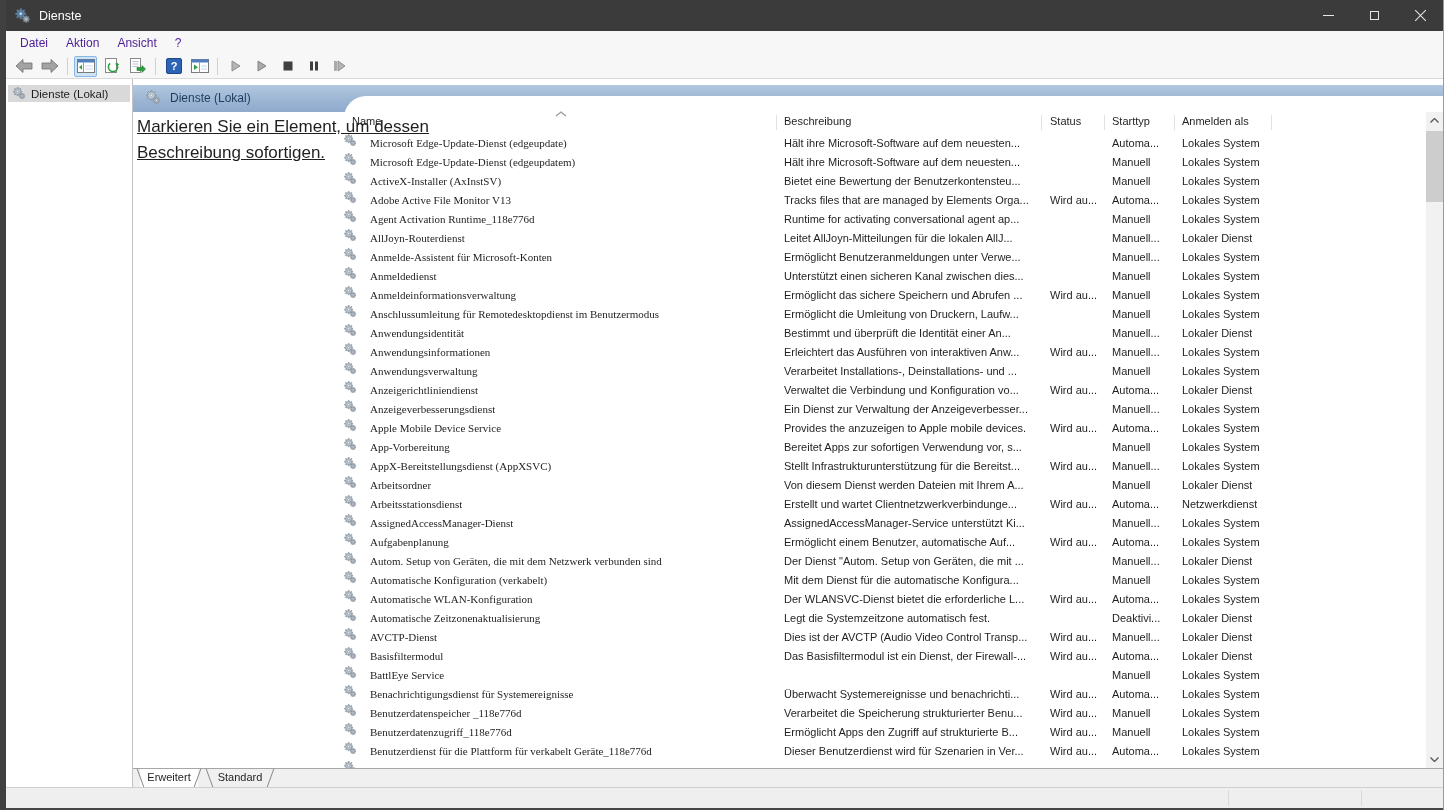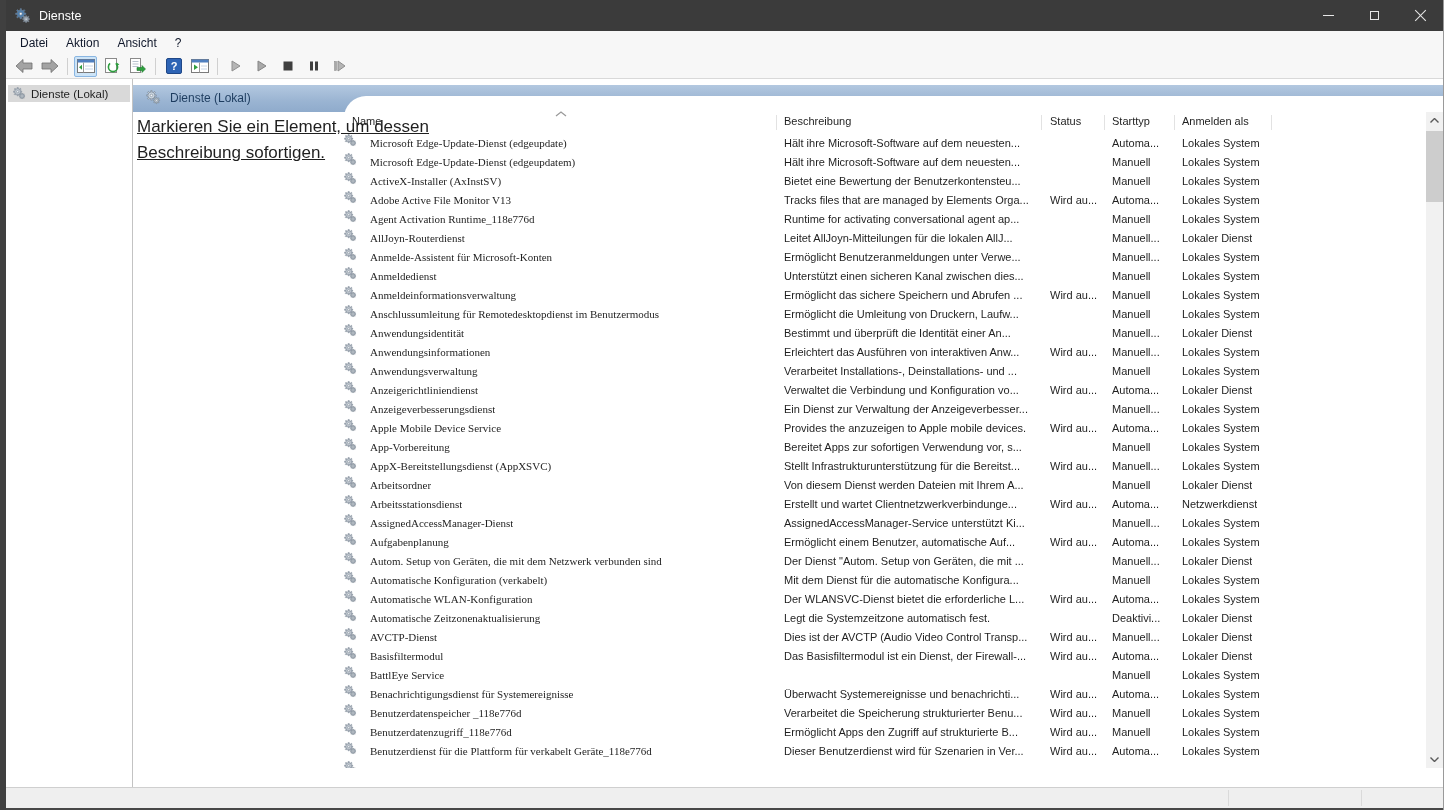--- a/index.html
+++ b/index.html
@@ -16,21 +16,21 @@
   .caption-buttons{margin-left:auto;display:flex;height:100%;}
   .cap-btn{width:46px;height:100%;display:flex;align-items:center;justify-content:center;position:relative;}
   .min-glyph{width:11px;height:1px;background:#e8e8e8;}
   .max-glyph{width:9px;height:9px;border:1px solid #e8e8e8;}
   .close-glyph{position:relative;width:13px;height:13px;}
   .close-glyph::before,.close-glyph::after{content:"";position:absolute;left:-1px;top:6px;width:15px;height:1px;background:#e8e8e8;}
   .close-glyph::before{transform:rotate(45deg);}
   .close-glyph::after{transform:rotate(-45deg);}
   
   .menubar{height:23px;background:#f7f7f7;display:flex;align-items:center;padding-left:5px;}
-  .menu-item{font-size:12px;color:#0f172a;padding:3px 9px;}
+  .menu-item{font-size:12px;color:#4c1d95;padding:3px 9px;}
   
   .toolbar{height:25px;background:#f7f7f7;border-bottom:1px solid #d9d9d9;display:flex;align-items:center;padding-left:6px;gap:3px;}
   .tb-btn{width:23px;height:21px;display:flex;align-items:center;justify-content:center;border:1px solid transparent;border-radius:2px;}
   .tb-btn.active{background:#cde4f7;border-color:#8ab6e2;}
   .tb-sep{width:1px;height:17px;background:#d0d0d0;margin:0 3px;}
   
   .main{position:relative;height:708px;display:flex;}
   .tree-pane{width:127px;background:#fff;border-right:1px solid #c3c3c3;padding-top:5px;}
   .tree-item{margin:1px 2px;display:flex;align-items:center;gap:5px;background:#d9d9d9;padding:2px 3px 2px 5px;}
   .tree-item span{font-size:11.5px;color:#1f1f1f;white-space:nowrap;}
@@ -739,20 +739,32 @@
           </div>
           <div class="sb-thumb"></div>
           <div class="sb-arrow sb-down">
             <svg width="9" height="5" viewBox="0 0 9 5">
                 <polyline points="0.5,0.5 4.5,4.5 8.5,0.5" fill="none" stroke="#5a5a5a" stroke-width="1.4"></polyline>
               </svg>
           </div>
         </div>
       </div>
 
+      <div class="tabrow">
+        <div class="tab tab-erw active">
+          <span class="edge l"></span>
+          <span>Erweitert</span>
+          <span class="edge r"></span>
+        </div>
+        <div class="tab tab-std">
+          <span class="edge l"></span>
+          <span>Standard</span>
+          <span class="edge r"></span>
+        </div>
+      </div>
     </div>
   </div>
 
   <div class="statusbar">
     <span class="sb-sep" style="left:1222px"></span>
     <span class="sb-sep" style="left:1355px"></span>
   </div>
 </div>
 
 </body></html>

